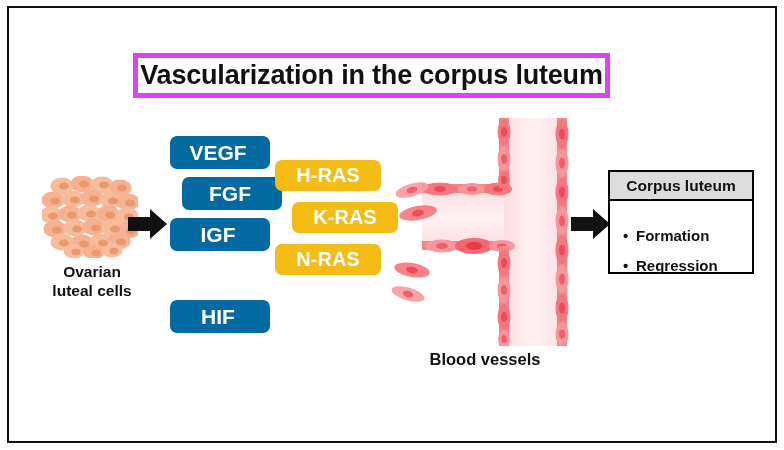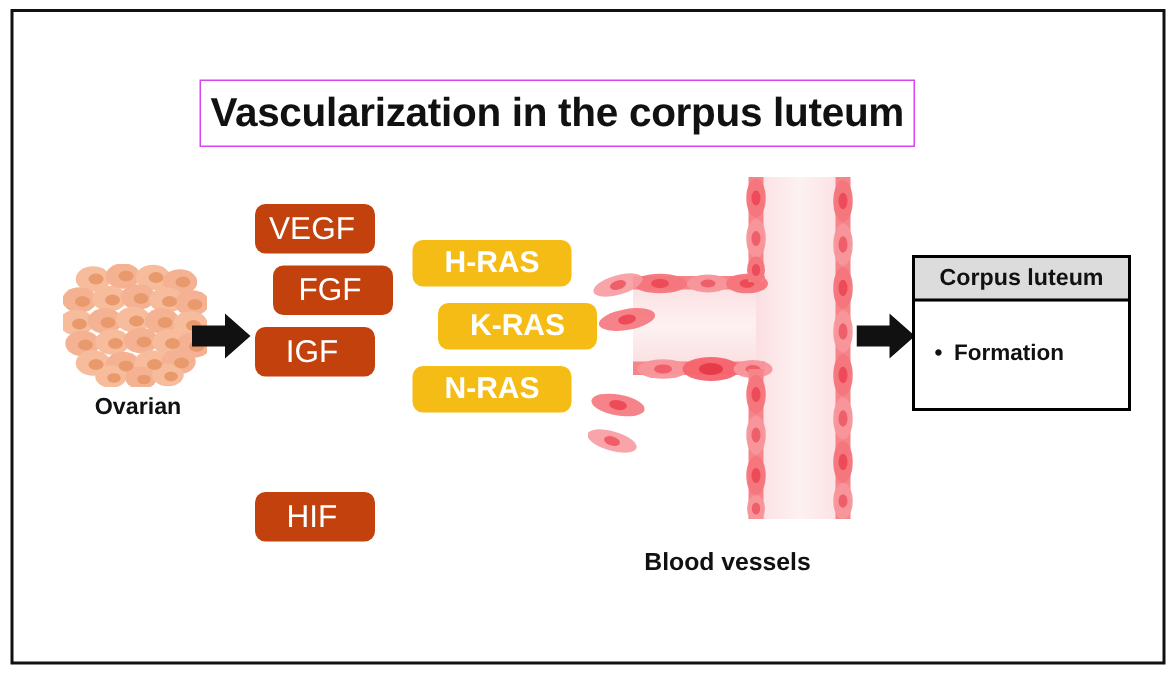--- a/index.html
+++ b/index.html
@@ -28,21 +28,21 @@
     box-sizing: border-box;
     background: #ffffff;
   }
   
   #title-box {
     position: absolute;
     left: 133px;
     top: 53px;
     width: 477px;
     height: 45px;
-    border: 1px solid #d946ef;
+    border: 5px solid #d946ef;
     box-sizing: border-box;
     background: #ffffff;
     display: flex;
     align-items: center;
     justify-content: center;
   }
   #title-text {
     font-size: 27px;
     font-weight: bold;
     color: #111111;
@@ -68,27 +68,27 @@
     color: #111111;
     line-height: 19px;
   }
   
   .block-arrow {
     position: absolute;
   }
   
   .factor-box {
     position: absolute;
-    width: 80px;
+    width: 100px;
     height: 33px;
-    background: #c2410c;
+    background: #0369a1;
     border-radius: 7px;
     color: #ffffff;
     font-size: 21px;
-    font-weight: normal;
+    font-weight: bold;
     display: flex;
     align-items: center;
     justify-content: center;
     box-sizing: border-box;
     padding-right: 4px;
     z-index: 2;
   }
   
   .ras-box {
     position: absolute;
@@ -109,21 +109,21 @@
   #vessel {
     position: absolute;
     left: 392px;
     top: 118px;
     width: 180px;
     height: 228px;
   }
   #vessel-label {
     position: absolute;
     left: 390px;
-    top: 366px;
+    top: 350px;
     width: 190px;
     text-align: center;
     font-size: 16.5px;
     font-weight: bold;
     color: #111111;
   }
   
   #result-box {
     position: absolute;
     left: 608px;
@@ -235,38 +235,39 @@
           <ellipse cx="34" cy="76" rx="4.5" ry="3.2"></ellipse>
           <ellipse cx="54" cy="77" rx="4.5" ry="3.2"></ellipse>
           <ellipse cx="72" cy="75" rx="4.5" ry="3.2"></ellipse>
         </g>
       </g>
     </svg>
   </div>
 
   <div id="ovarian-label">
     <div>Ovarian</div>
+    <div>luteal cells</div>
   </div>
 
   <div class="block-arrow" style="left:128px; top:208px;">
     <svg width="40" height="32" viewBox="0 0 40 32" xmlns="http://www.w3.org/2000/svg">
       <polygon points="0,9 22,9 22,1 39,16 22,31 22,23 0,23" fill="#111111"></polygon>
     </svg>
   </div>
 
   <div class="factor-box" style="left:170px; top:136px;">
     <span>VEGF</span>
   </div>
   <div class="factor-box" style="left:170px; top:177px;margin-left:12px;">
     <span>FGF</span>
   </div>
   <div class="factor-box" style="left:170px; top:218px;">
     <span>IGF</span>
   </div>
-  <div class="factor-box" style="left:170px; top:300px;margin-top:28px;">
+  <div class="factor-box" style="left:170px; top:300px;">
     <span>HIF</span>
   </div>
 
   <div class="ras-box" style="left:275px; top:160px;">
     <span>H-RAS</span>
   </div>
   <div class="ras-box" style="left:292px; top:202px;">
     <span>K-RAS</span>
   </div>
   <div class="ras-box" style="left:275px; top:244px;">
@@ -387,16 +388,19 @@
       <polygon points="0,9 22,9 22,1 39,16 22,31 22,23 0,23" fill="#111111"></polygon>
     </svg>
   </div>
 
   <div id="result-box">
     <div id="result-header">Corpus luteum</div>
     <div id="result-body">
       <div class="result-item">
         <span class="bullet">•</span><span>Formation</span>
       </div>
+      <div class="result-item">
+        <span class="bullet">•</span><span>Regression</span>
+      </div>
     </div>
   </div>
 
 </div>
 
 </body></html>

